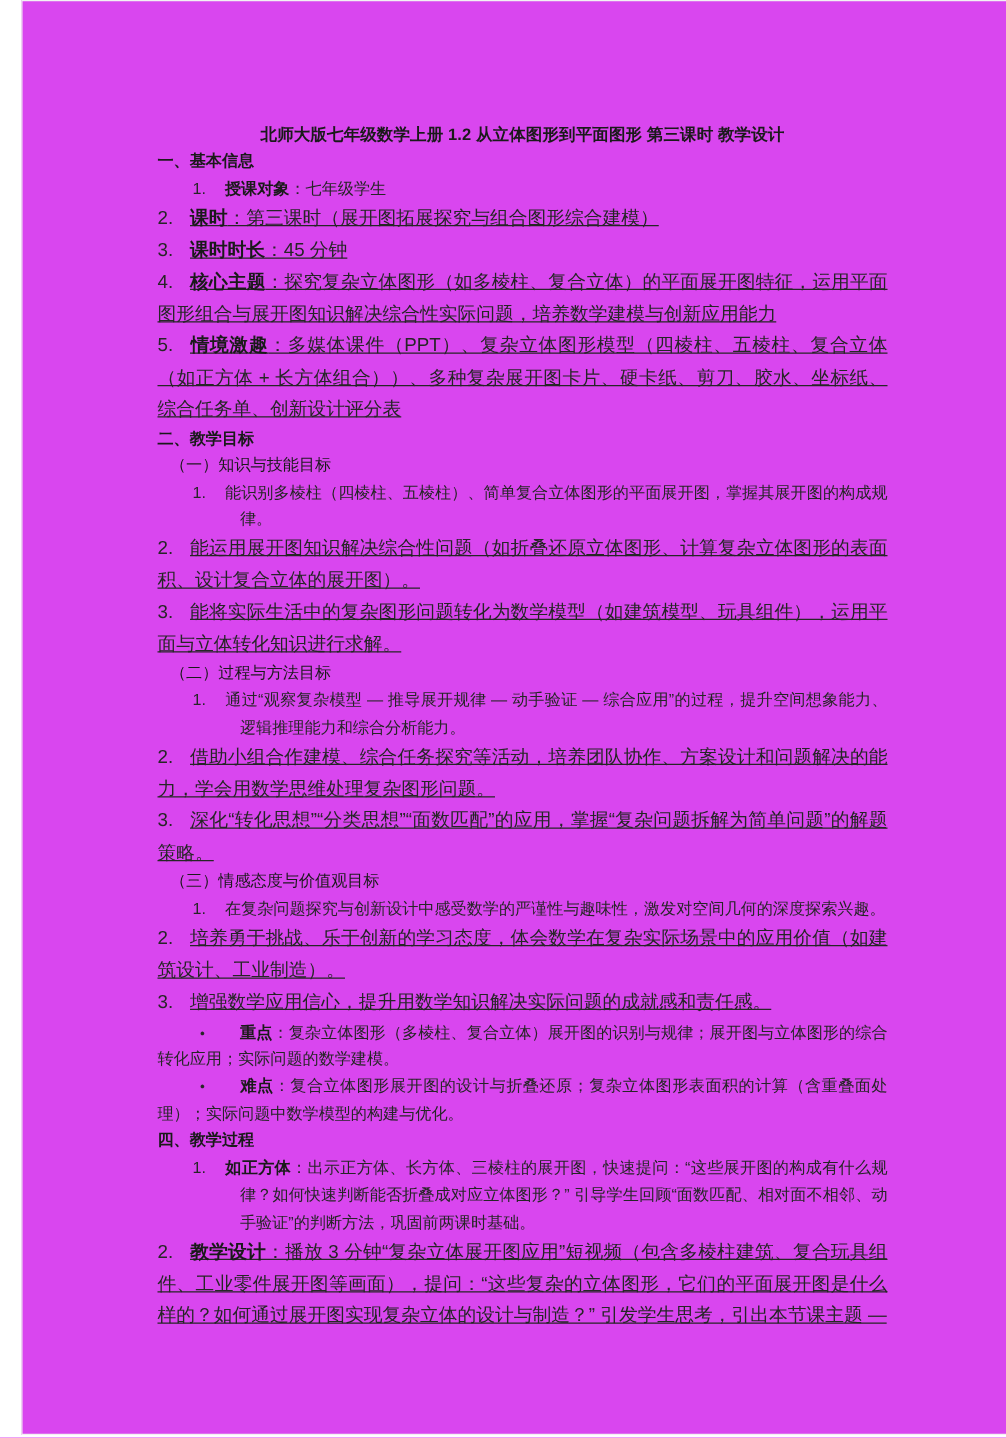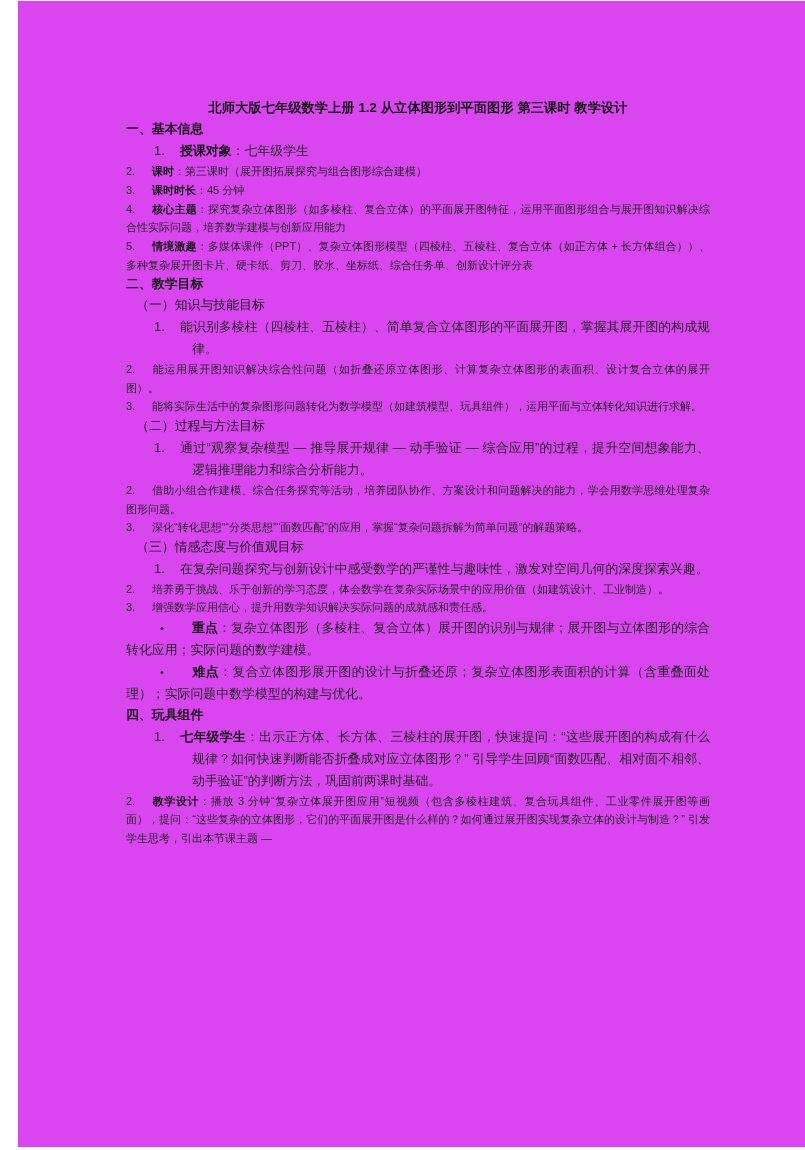--- a/index.html
+++ b/index.html
@@ -46,26 +46,27 @@
   .h2 {
     font-size: 12.9px;
     font-weight: normal;
     color: #1a1a1a;
     line-height: 1.62;
     margin: 0;
     padding-left: 10px;
   }
   
   .item-flat {
-    font-size: 11px;
+    font-size: 15px;
     color: #262626;
     line-height: 1.70;
     margin: 0;
     text-align: justify;
     text-justify: inter-ideograph;
+    text-decoration: underline;
   }
   .item-flat .num {
     display: inline-block;
     width: 26px;
   }
   
   .item-hang {
     font-size: 12.9px;
     color: #262626;
     line-height: 1.70;
@@ -149,21 +150,21 @@
 
     <div class="item-flat"><span class="num">2.</span><span>培养勇于挑战、乐于创新的学习态度，体会数学在复杂实际场景中的应用价值（如建筑设计、工业制造）。</span></div>
 
     <div class="item-flat"><span class="num">3.</span><span>增强数学应用信心，提升用数学知识解决实际问题的成就感和责任感。</span></div>
 
 
     <div class="item-bullet"><span class="dot"></span><span class="lbl">重点</span><span>：复杂立体图形（多棱柱、复合立体）展开图的识别与规律；展开图与立体图形的综合转化应用；实际问题的数学建模。</span></div>
 
     <div class="item-bullet"><span class="dot"></span><span class="lbl">难点</span><span>：复合立体图形展开图的设计与折叠还原；复杂立体图形表面积的计算（含重叠面处理）；实际问题中数学模型的构建与优化。</span></div>
 
-    <div class="h1">四、玩具组件</div>
+    <div class="h1">四、教学过程</div>
 
 
-    <div class="item-hang"><span class="num">1.</span><span class="lbl">七年级学生</span><span>：出示正方体、长方体、三棱柱的展开图，快速提问：“这些展开图的构成有什么规律？如何快速判断能否折叠成对应立体图形？” 引导学生回顾“面数匹配、相对面不相邻、动手验证”的判断方法，巩固前两课时基础。</span></div>
+    <div class="item-hang"><span class="num">1.</span><span class="lbl">如正方体</span><span>：出示正方体、长方体、三棱柱的展开图，快速提问：“这些展开图的构成有什么规律？如何快速判断能否折叠成对应立体图形？” 引导学生回顾“面数匹配、相对面不相邻、动手验证”的判断方法，巩固前两课时基础。</span></div>
 
     <div class="item-flat"><span class="num">2.</span><span class="lbl">教学设计</span><span>：播放 3 分钟“复杂立体展开图应用”短视频（包含多棱柱建筑、复合玩具组件、工业零件展开图等画面），提问：“这些复杂的立体图形，它们的平面展开图是什么样的？如何通过展开图实现复杂立体的设计与制造？” 引发学生思考，引出本节课主题 —</span></div>
 
   </div>
 </div>
 
 </body></html>

